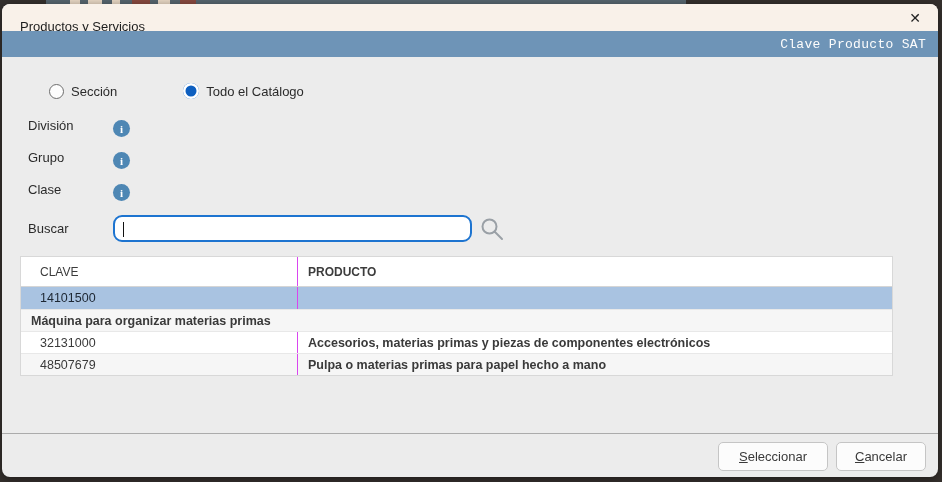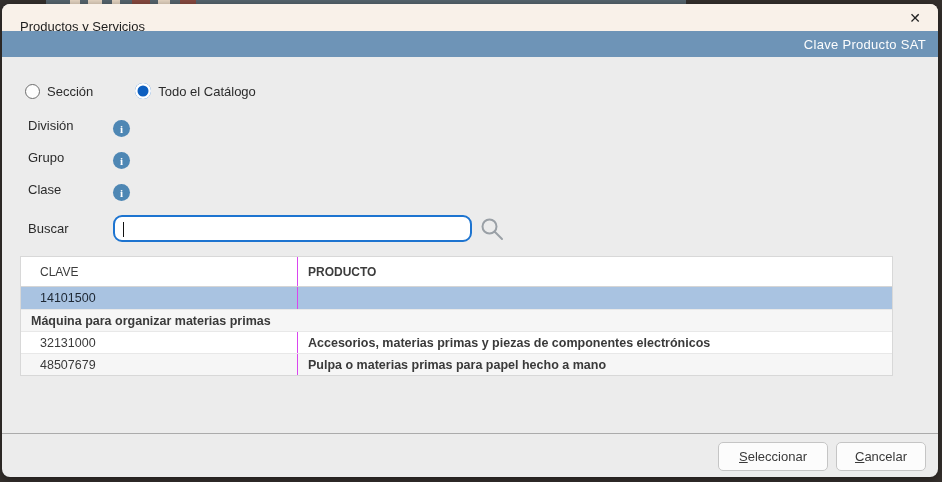--- a/index.html
+++ b/index.html
@@ -26,27 +26,27 @@
     background:#f9f1e9; display:flex; align-items:center;
   }
   .title { margin-left:18px; font-size:13px; color:#1d1d1d; }
   .close-btn {
     position:absolute; right:8px; top:0; width:30px; height:27px;
     display:flex; align-items:center; justify-content:center;
     font-size:14px; color:#222; cursor:pointer;
   }
   .accentbar {
     position:absolute; top:27px; left:0; right:0; height:26px;
-    background:#6e94b7; display:flex; align-items:center; justify-content:flex-end;
+    background:#6e94b7; display:flex; align-items:center; justify-content:flex-end;font-family:Liberation Mono, monospace;
   }
   .accentbar span { margin-right:12px; font-size:13px; color:#fdfdfd; letter-spacing:.3px; }
 
   
   .radio-row { position:absolute; top:79px; left:23px; display:flex; gap:0; }
-  .radio-opt { display:flex; align-items:center; cursor:pointer; }
+  .radio-opt { display:flex; align-items:center; cursor:pointer;margin-left:24px; }
   .radio-opt.first { margin-right:42px; }
   .radio-circle {
     width:15px; height:15px; border-radius:50%;
     border:1px solid #6d6d6d; background:#fdfdfd; margin-right:7px; flex:0 0 auto;
   }
   .radio-circle.checked {
     border:none; background:#0d5fc0; box-shadow:inset 0 0 0 2.5px #fff;
     width:16px; height:16px;
   }
   .radio-label { font-size:13px; color:#2b2b2b; }

